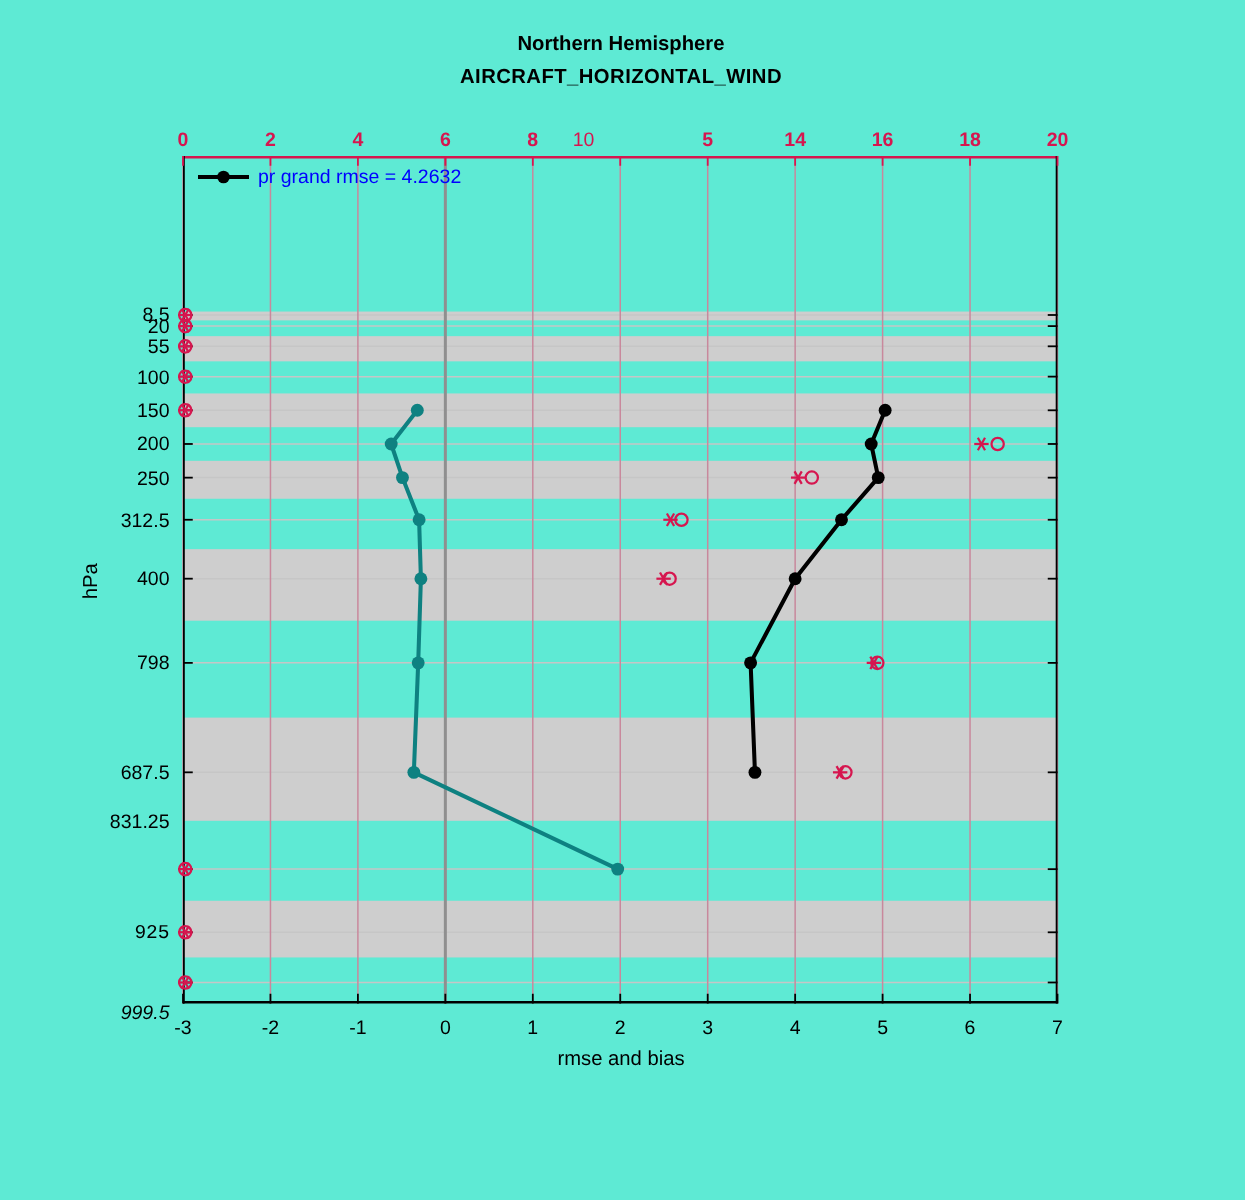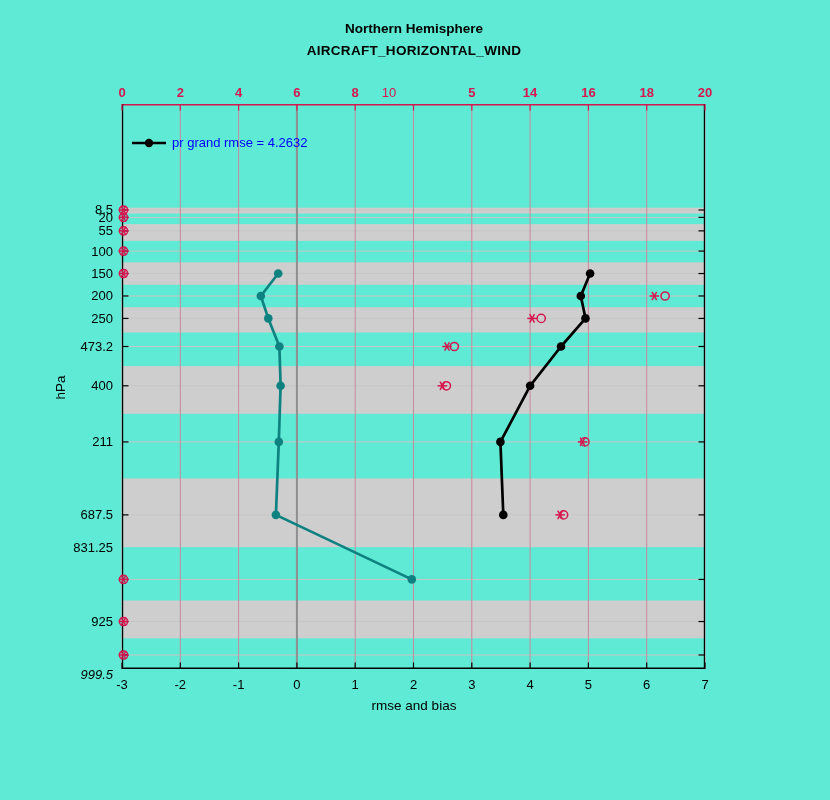--- a/index.html
+++ b/index.html
@@ -9,21 +9,21 @@
   .title{top:21px;font-size:13.5px;font-weight:bold;}
   .subtitle{top:43px;font-size:13.5px;font-weight:bold;letter-spacing:.3px;}
   .obslabel{top:68px;font-size:13.5px;font-weight:bold;}
   .xlab{top:698px;font-size:13.5px;}
   .daterange{top:715px;font-size:13.5px;}
   .datafile{top:772px;font-size:8px;}
   .ylab{position:absolute;left:48px;top:380px;font-size:13.5px;transform:rotate(-90deg);transform-origin:center;}
   #plot{position:absolute;left:122px;top:104px;width:583px;height:565px;}
   #chart{position:absolute;left:0;top:0;overflow:visible;}
   .ylabel-span{position:absolute;font-size:13px;text-align:right;width:74px;left:39px;white-space:nowrap;}
-  .legend{position:absolute;left:10px;top:5px;margin-top:25px;}
+  .legend{position:absolute;left:10px;top:5px;}
   .legend-row{display:flex;align-items:center;height:17px;}
   .legend-row span{font-size:13px;margin-left:6px;}
   .lg{overflow:visible;}
 </style>
 </head>
 <body>
 
 <div class="canvas">
 
   <div class="ctr title">Northern Hemisphere</div>
@@ -246,26 +246,26 @@
   </div>
 
   <div id="leftTicks">
       <span class="ylabel-span" style="top: 202.494px;">8.5</span>
       <span class="ylabel-span" style="top: 209.903px;">20</span>
       <span class="ylabel-span" style="top: 223.374px;">55</span>
       <span class="ylabel-span" style="top: 243.581px;">100</span>
       <span class="ylabel-span" style="top: 266.032px;">150</span>
       <span class="ylabel-span" style="top: 288.484px;">200</span>
       <span class="ylabel-span" style="top: 310.936px;">250</span>
-      <span class="ylabel-span" style="top: 339.001px;">473.2</span>
+      <span class="ylabel-span" style="top: 339.001px;">312.5</span>
       <span class="ylabel-span" style="top: 378.291px;">400</span>
-      <span class="ylabel-span" style="top: 434.421px;">211</span>
+      <span class="ylabel-span" style="top: 434.421px;">798</span>
       <span class="ylabel-span" style="top: 507.389px;">687.5</span>
       <span class="ylabel-span" style="top: 540px;">831.25</span>
-      <span class="ylabel-span" style="top: 614.035px;">925</span>
+      <span class="ylabel-span" style="top: 614.035px; font-family: Liberation Mono, monospace;">925</span>
       <span class="ylabel-span" style="top: 667px; font-style: italic;">999.5</span>
     </div>
   <div id="bottomTicks">
       <span style="position: absolute; left: 122px; top: 677px; transform: translateX(-50%); font-size: 13px;">-3</span>
       <span style="position: absolute; left: 180.3px; top: 677px; transform: translateX(-50%); font-size: 13px;">-2</span>
       <span style="position: absolute; left: 238.6px; top: 677px; transform: translateX(-50%); font-size: 13px;">-1</span>
       <span style="position: absolute; left: 296.9px; top: 677px; transform: translateX(-50%); font-size: 13px;">0</span>
       <span style="position: absolute; left: 355.2px; top: 677px; transform: translateX(-50%); font-size: 13px;">1</span>
       <span style="position: absolute; left: 413.5px; top: 677px; transform: translateX(-50%); font-size: 13px;">2</span>
       <span style="position: absolute; left: 471.8px; top: 677px; transform: translateX(-50%); font-size: 13px;">3</span>

